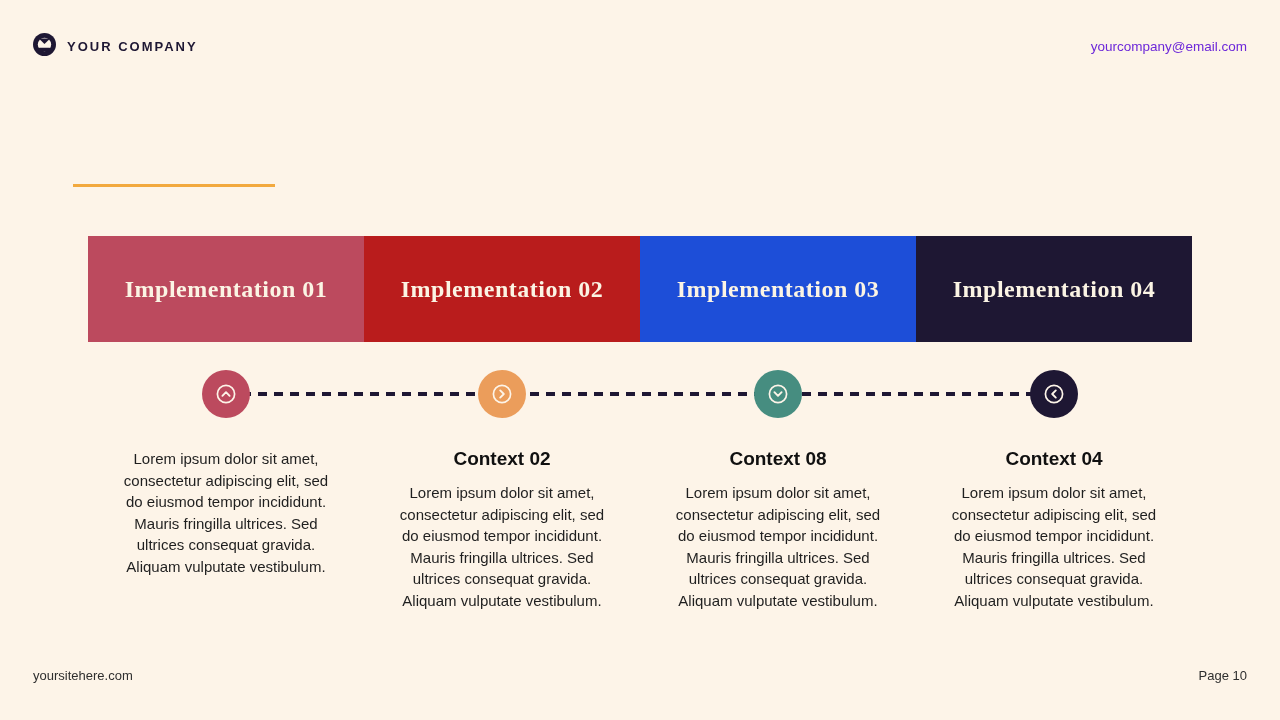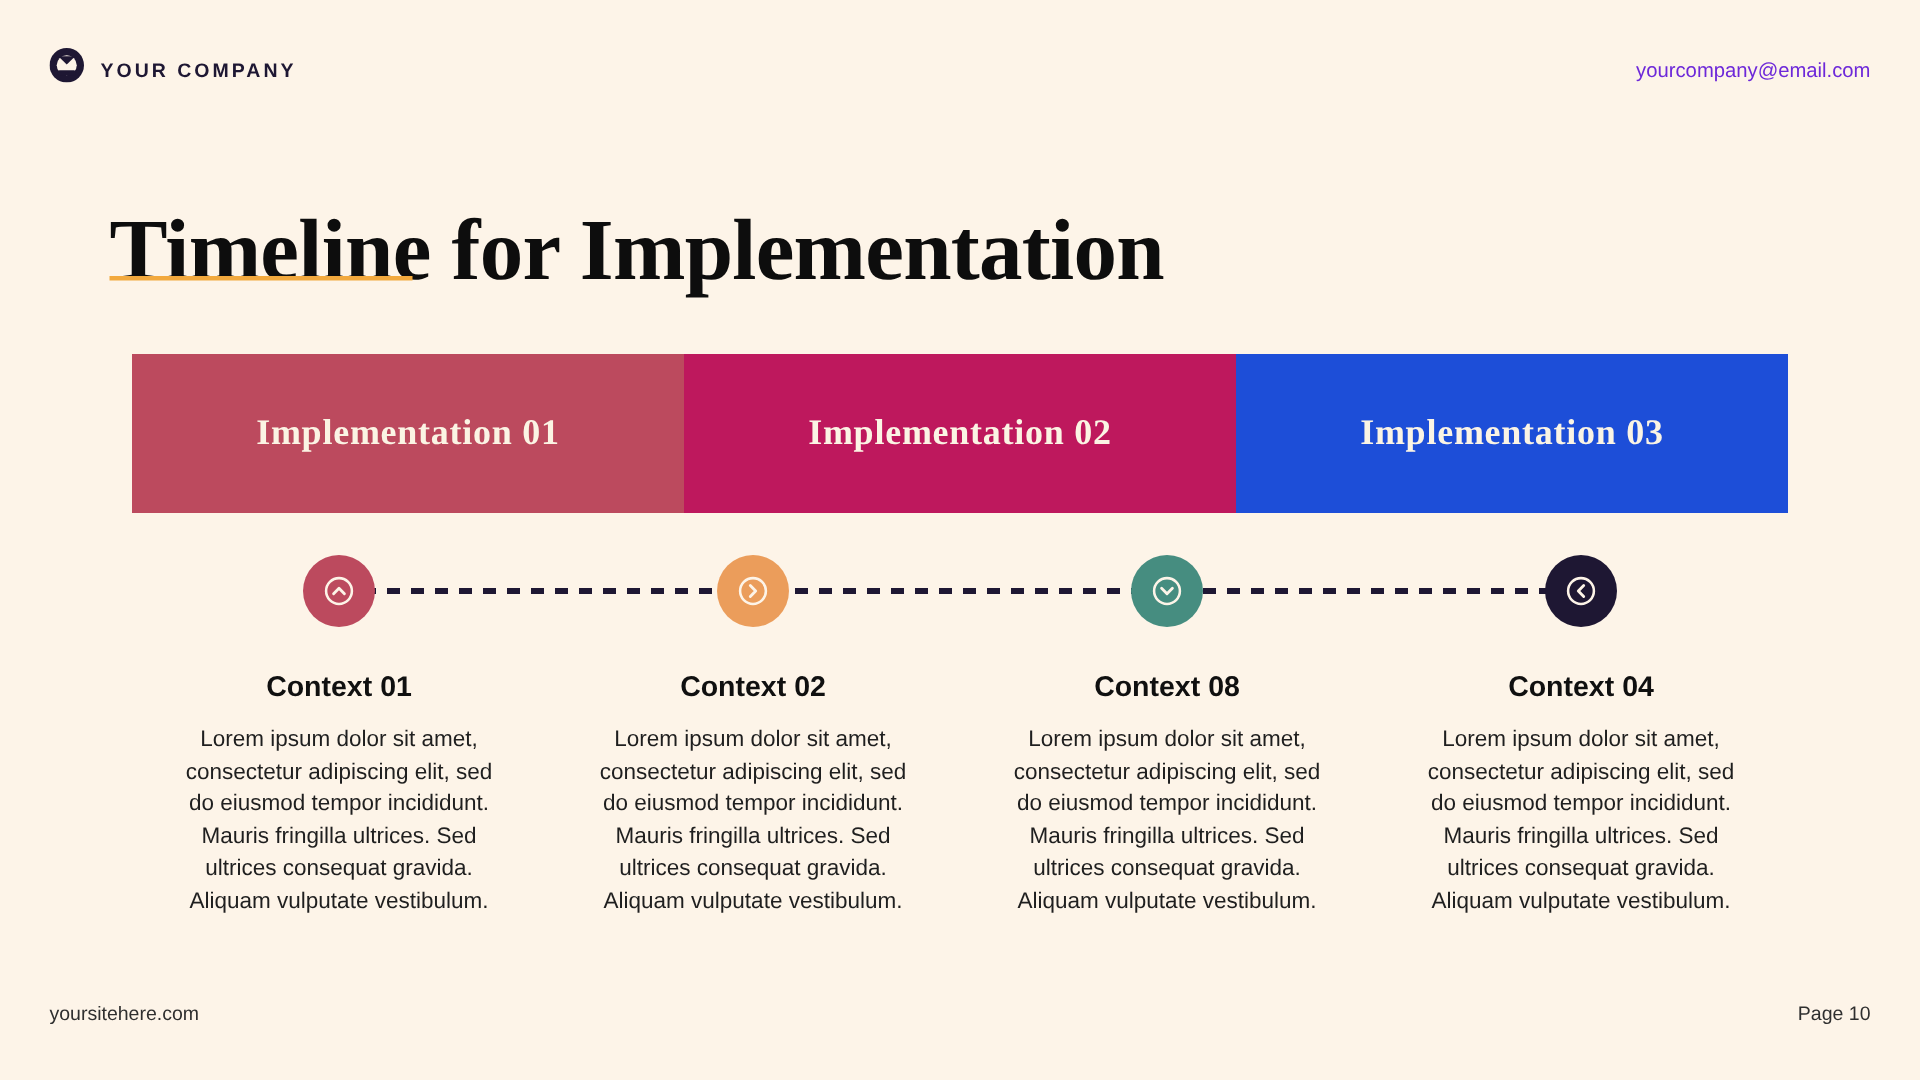--- a/index.html
+++ b/index.html
@@ -103,32 +103,34 @@
           <circle cx="11" cy="11" r="6.4" fill="#fdf4e8"></circle>
           <path d="M5.6 5.2 L16.4 5.2 L11 10.6 Z" fill="#1e1733"></path>
           <rect x="5.2" y="14.2" width="11.6" height="3.2" rx="1.2" fill="#1e1733"></rect>
         </svg>
       </span>
       <span class="brand-name">YOUR COMPANY</span>
     </div>
     <span class="header-email">yourcompany@email.com</span>
   </div>
 
-  <h1 class="page-title">Timeline for Implementation</h1>
   <div class="title-underline" style="background-color: rgb(242, 169, 62);"></div>
 
   <div class="phase-bar">
     <div class="phase-cell" style="background-color: rgb(188, 74, 94);">
       <span class="phase-label">Implementation 01</span>
     </div>
-    <div class="phase-cell" style="background-color: #be185d;">
+    <div class="phase-cell" style="background-color: #b91c1c;">
       <span class="phase-label">Implementation 02</span>
     </div>
     <div class="phase-cell" style="background-color: #1d4ed8;">
       <span class="phase-label">Implementation 03</span>
+    </div>
+    <div class="phase-cell" style="background-color: rgb(30, 23, 51);">
+      <span class="phase-label">Implementation 04</span>
     </div>
   </div>
 
   <div class="timeline">
     <div class="timeline-dash"></div>
 
     <div class="marker marker-1" style="background-color: rgb(188, 74, 94);">
       <svg width="26" height="26" viewBox="0 0 26 26">
         <circle cx="13" cy="13" r="8.6" fill="none" stroke="#fdf4e8" stroke-width="1.7"></circle>
         <polyline points="9.4,14.8 13,11.2 16.6,14.8" fill="none" stroke="#fdf4e8" stroke-width="1.9" stroke-linecap="round" stroke-linejoin="round"></polyline>
@@ -152,21 +154,20 @@
     <div class="marker marker-4 rot-270" style="background-color: rgb(30, 23, 51);">
       <svg width="26" height="26" viewBox="0 0 26 26">
         <circle cx="13" cy="13" r="8.6" fill="none" stroke="#fdf4e8" stroke-width="1.7"></circle>
         <polyline points="9.4,14.8 13,11.2 16.6,14.8" fill="none" stroke="#fdf4e8" stroke-width="1.9" stroke-linecap="round" stroke-linejoin="round"></polyline>
       </svg>
     </div>
   </div>
 
   <div class="contexts">
     <div class="context-col">
-      <h3 class="context-heading">Context 01</h3>
       <p class="context-body">Lorem ipsum dolor sit amet, consectetur adipiscing elit, sed do eiusmod tempor incididunt. Mauris fringilla ultrices. Sed ultrices consequat gravida. Aliquam vulputate vestibulum.</p>
     </div>
     <div class="context-col">
       <h3 class="context-heading">Context 02</h3>
       <p class="context-body">Lorem ipsum dolor sit amet, consectetur adipiscing elit, sed do eiusmod tempor incididunt. Mauris fringilla ultrices. Sed ultrices consequat gravida. Aliquam vulputate vestibulum.</p>
     </div>
     <div class="context-col">
       <h3 class="context-heading">Context 08</h3>
       <p class="context-body">Lorem ipsum dolor sit amet, consectetur adipiscing elit, sed do eiusmod tempor incididunt. Mauris fringilla ultrices. Sed ultrices consequat gravida. Aliquam vulputate vestibulum.</p>
     </div>

